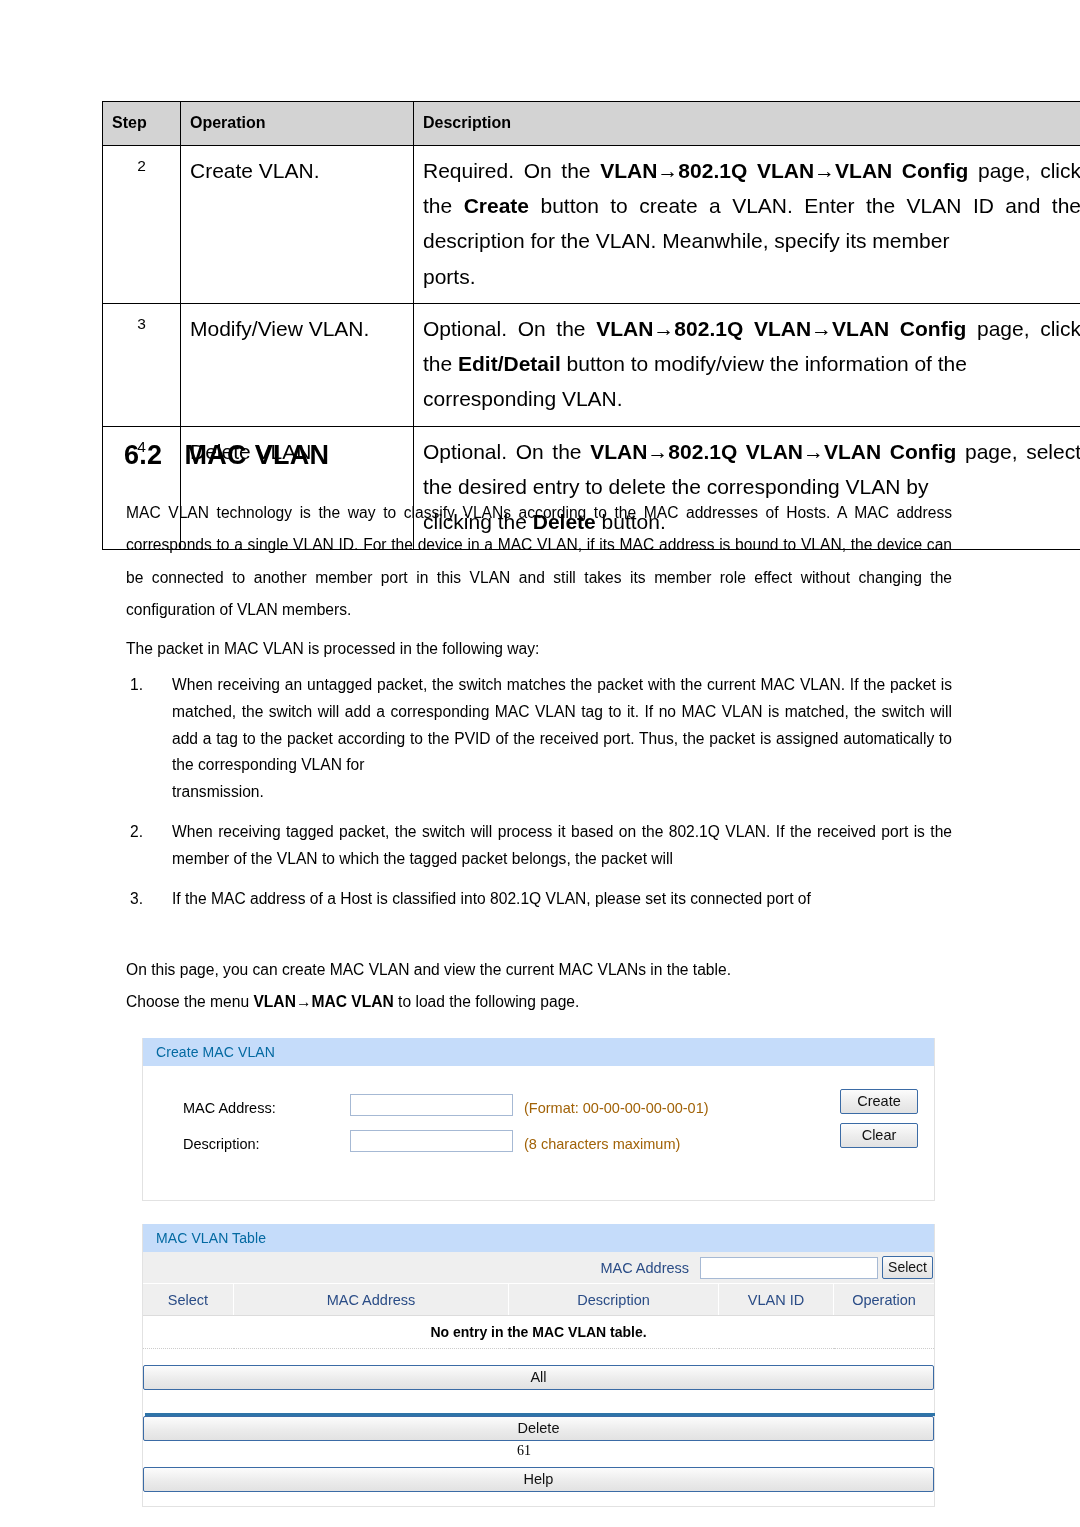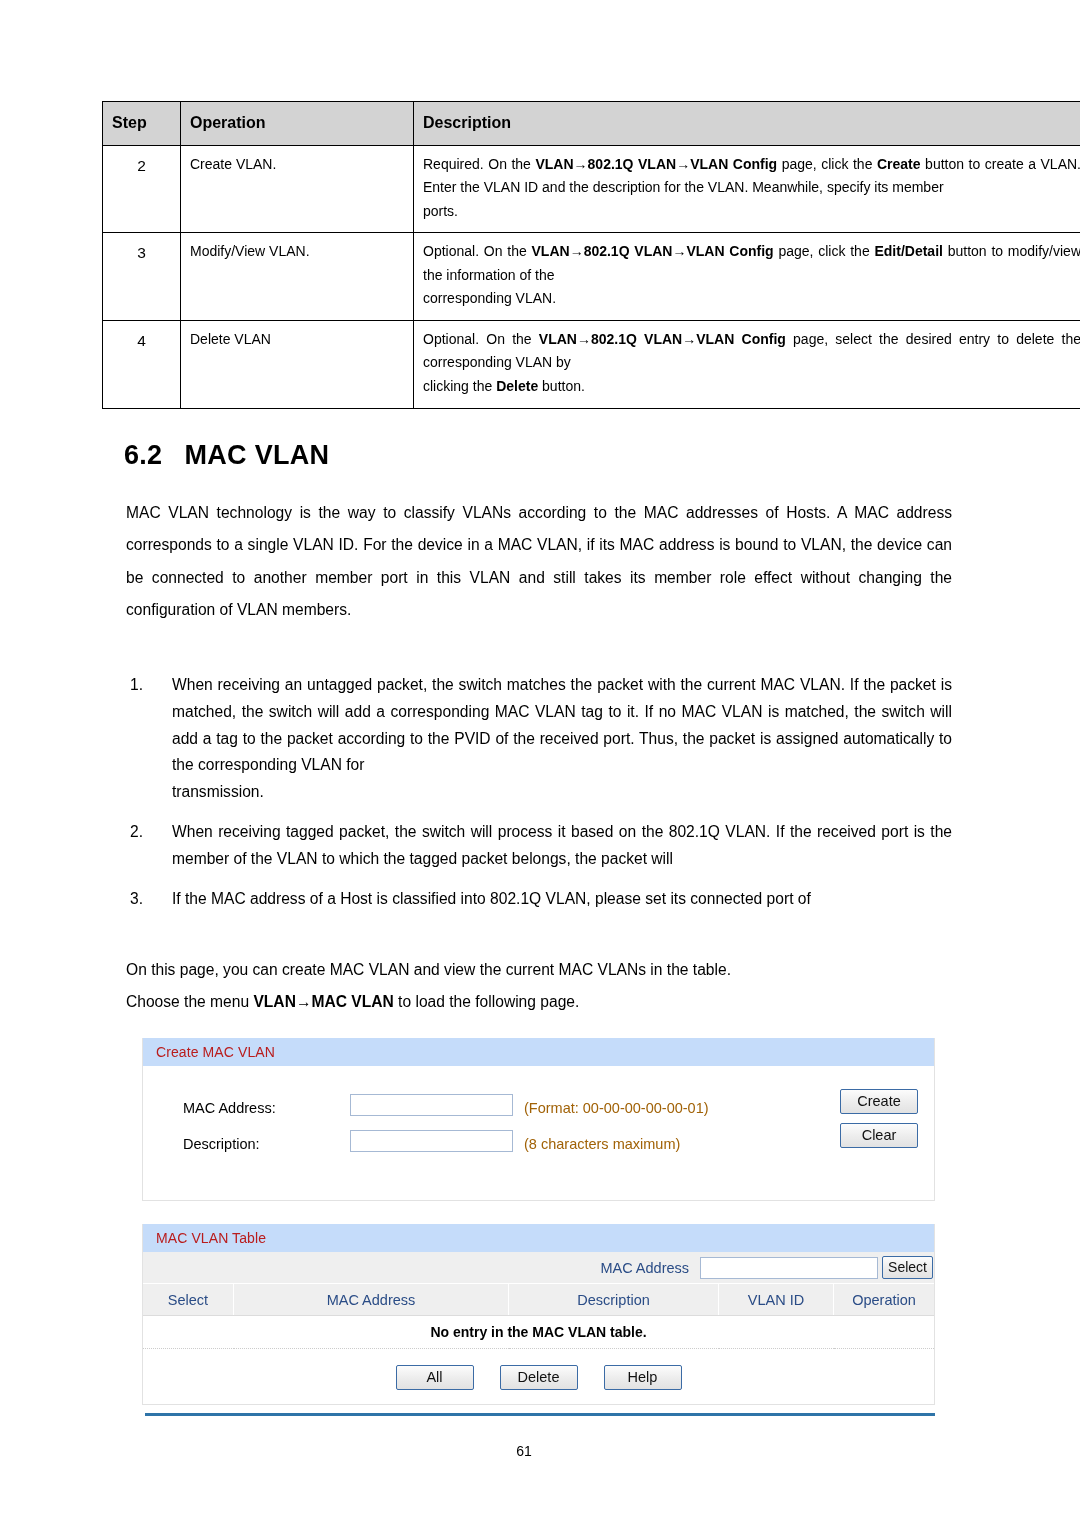--- a/index.html
+++ b/index.html
@@ -28,21 +28,21 @@
     left: 102px;
     top: 101px;
     width: 991px;
     border-collapse: collapse;
     table-layout: fixed;
   }
   .steps-table td, .steps-table th {
     border: 1px solid #000000;
     vertical-align: top;
     padding: 7px 9px 9px 9px;
-    font-size: 14px;
+    font-size: 21px;
     line-height: 1.68;
   }
   .steps-table thead th {
     background: #d3d3d3;
     font-weight: bold;
     text-align: left;
     padding-top: 8px;
     padding-bottom: 8px;
     font-size: 16px;
   }
@@ -123,21 +123,21 @@
     background: #ffffff;
     font-family: "Liberation Sans", sans-serif;
   }
   .panel {
     border: 1px solid #e2e2e2;
     border-top: none;
     background: #ffffff;
   }
   .panel-title {
     background: #c5dcfa;
-    color: #b91c1c;
+    color: #0369a1;
     font-size: 14px;
     padding: 6px 0 6px 13px;
     letter-spacing: 0.1px;
   }
   .panel-body {
     padding: 14px 0 16px 0;
     position: relative;
     min-height: 104px;
   }
   .form-row {
@@ -257,38 +257,40 @@
   .w-desc { width: 207px; }
   .w-vid  { width: 112px; }
   .w-op   { width: auto; }
 
   .table-buttons {
     display: flex;
     justify-content: center;
     gap: 26px;
     padding: 16px 0 14px 0;
     background: #ffffff;
+    flex-direction: column;
   }
 
   
   .footer-rule {
     position: absolute;
     left: 145px;
     top: 1413px;
     width: 790px;
     height: 3px;
     background: #2e74a8;
   }
   .page-number {
     position: absolute;
     left: 0;
     top: 1443px;
     width: 1048px;
     text-align: center;
     font-size: 14px;
+    font-family: Liberation Serif, serif;
   }
 </style>
 </head>
 <body>
 
 <div class="page">
 
   <table class="steps-table">
     <thead>
       <tr>
@@ -323,20 +325,21 @@
         </td>
       </tr>
     </tbody>
   </table>
 
   <div class="heading">
     <span class="num">6.2</span><span>MAC VLAN</span>
   </div>
 
   <div class="para p1">MAC VLAN technology is the way to classify VLANs according to the MAC addresses of Hosts. A MAC address corresponds to a single VLAN ID. For the device in a MAC VLAN, if its MAC address is bound to VLAN, the device can be connected to another member port in this VLAN and still takes its member role effect without changing the configuration of VLAN members.</div>
+  <div class="para p2 nojust tight">The packet in MAC VLAN is processed in the following way:</div>
 
   <div class="olist ol1">
     <div class="oli">
       <span class="marker">1.</span>
       <span>When receiving an untagged packet, the switch matches the packet with the current MAC VLAN. If the packet is matched, the switch will add a corresponding MAC VLAN tag to it. If no MAC VLAN is matched, the switch will add a tag to the packet according to the PVID of the received port. Thus, the packet is assigned automatically to the corresponding VLAN for</span>
       <span class="lastline">transmission.</span>
     </div>
     <div class="oli">
       <span class="marker">2.</span>
       <span>When receiving tagged packet, the switch will process it based on the 802.1Q VLAN. If the received port is the member of the VLAN to which the tagged packet belongs, the packet will</span>

